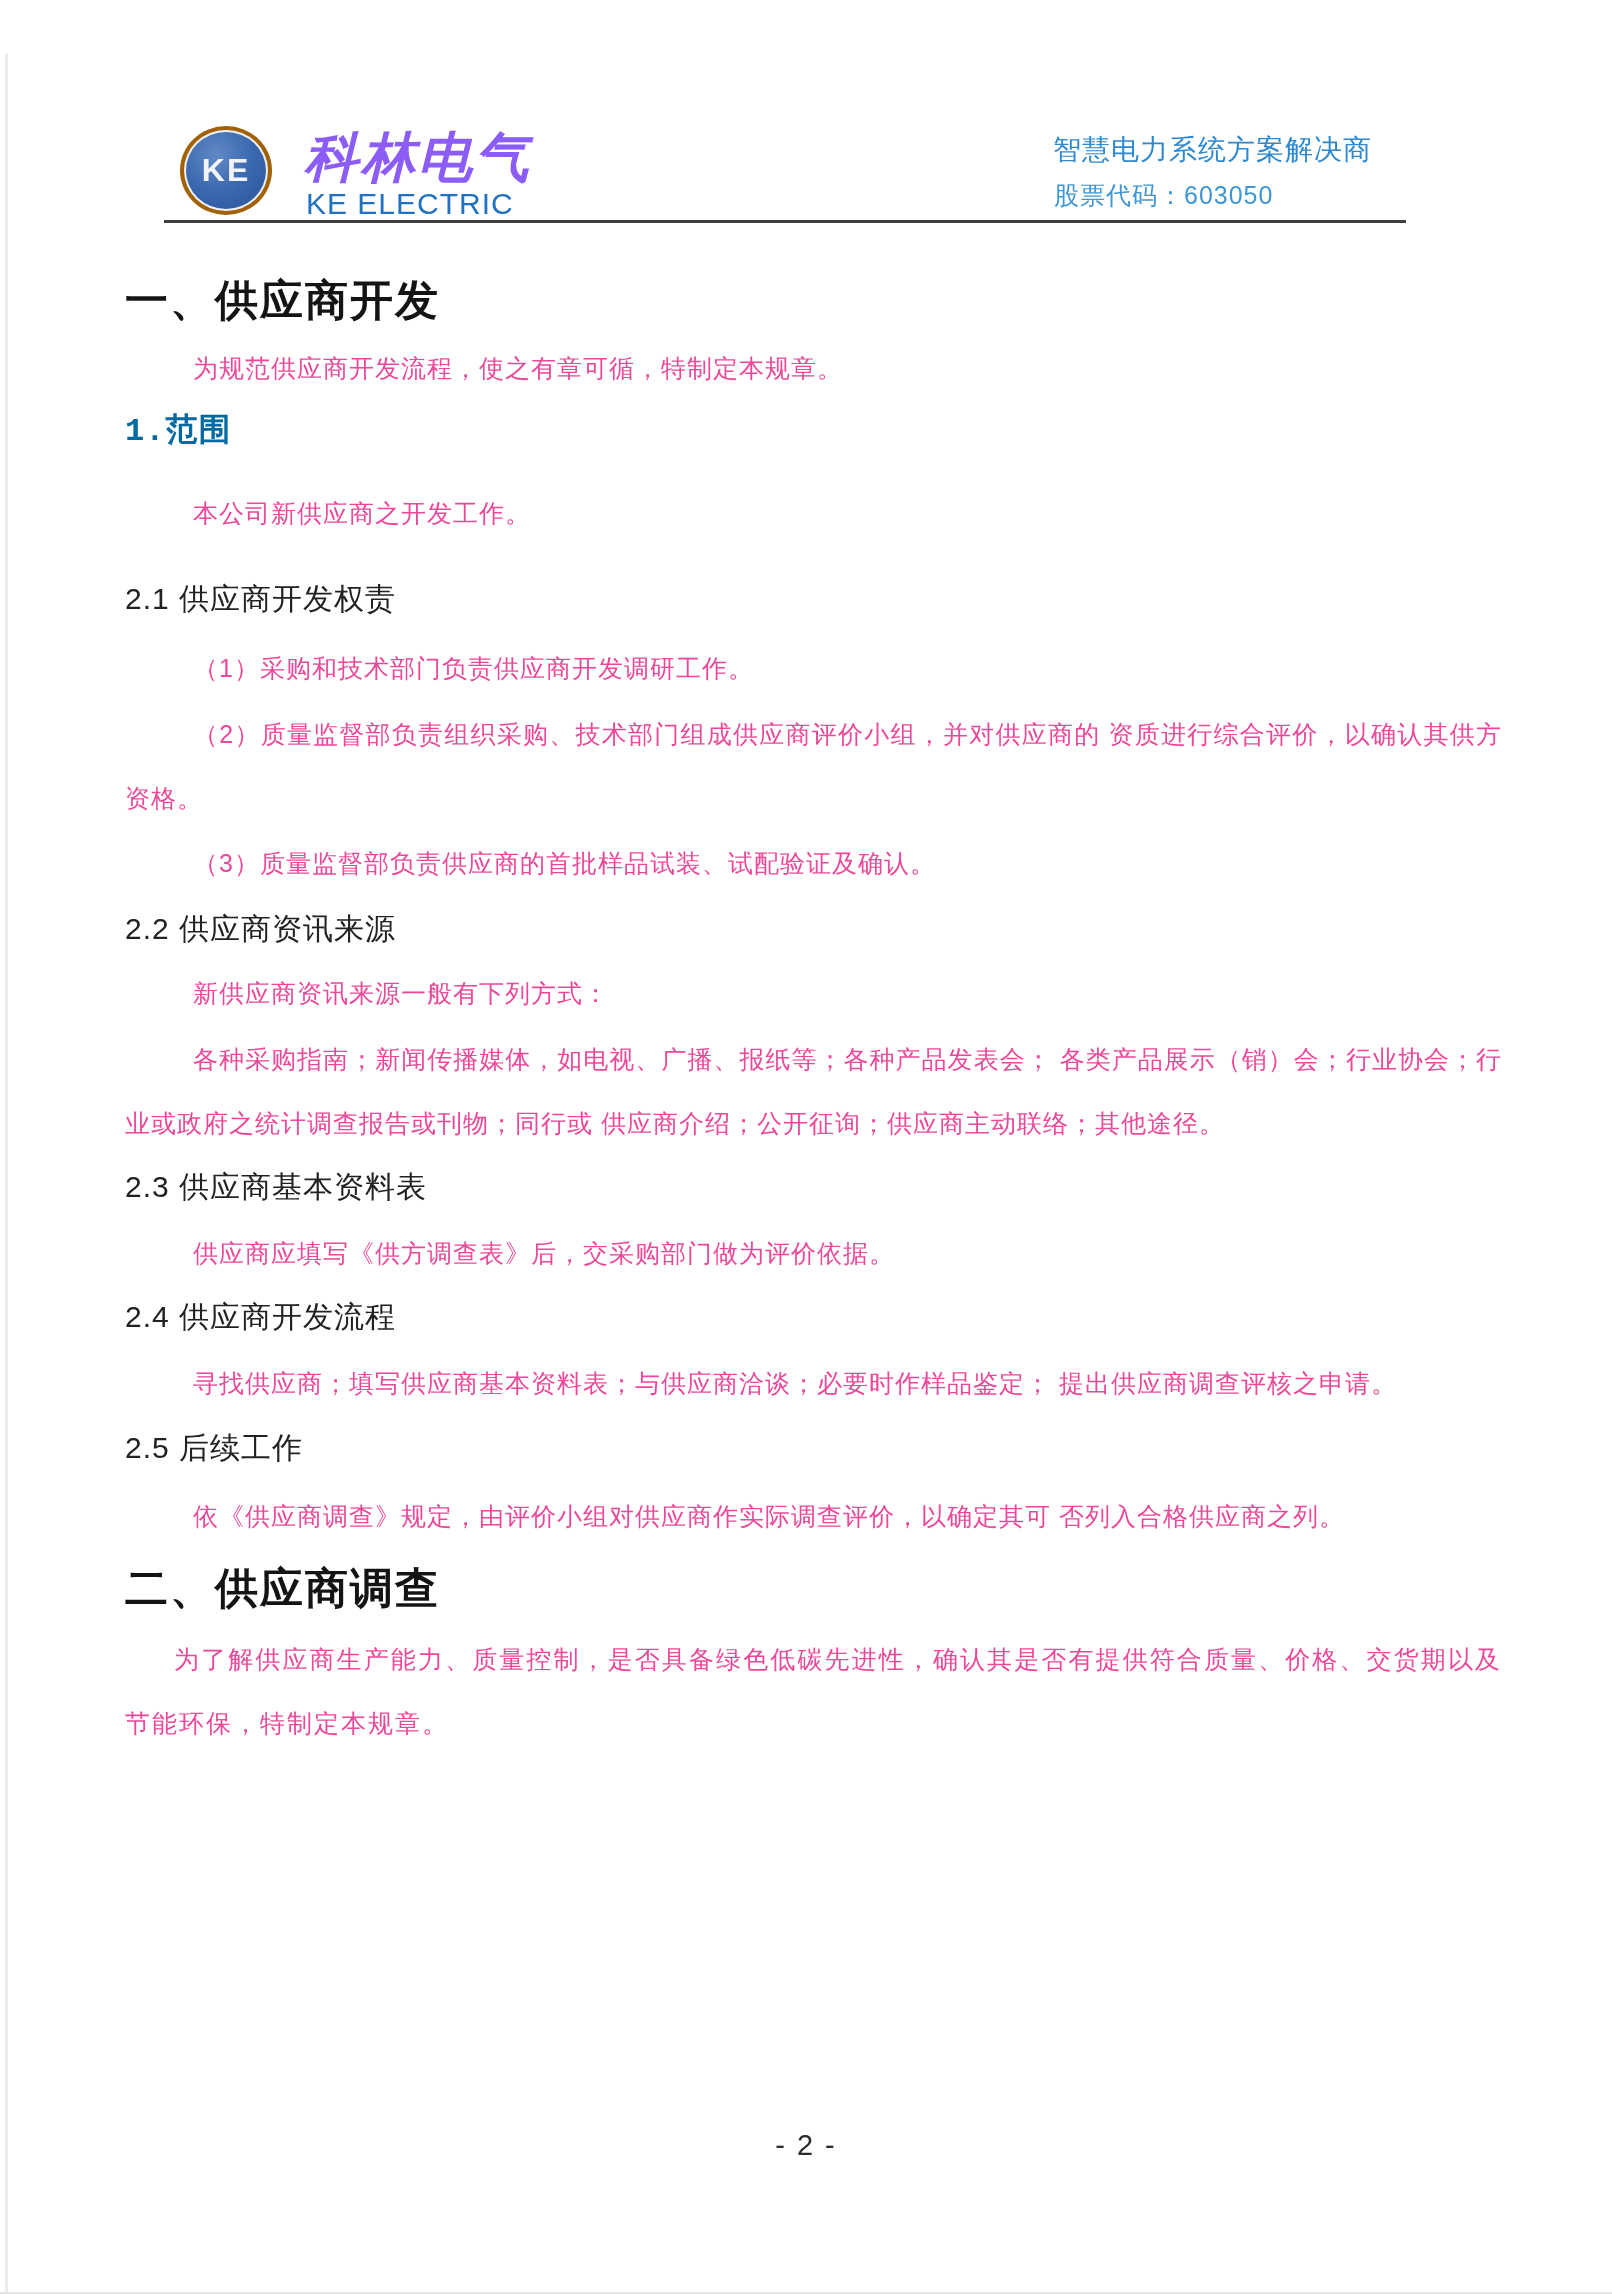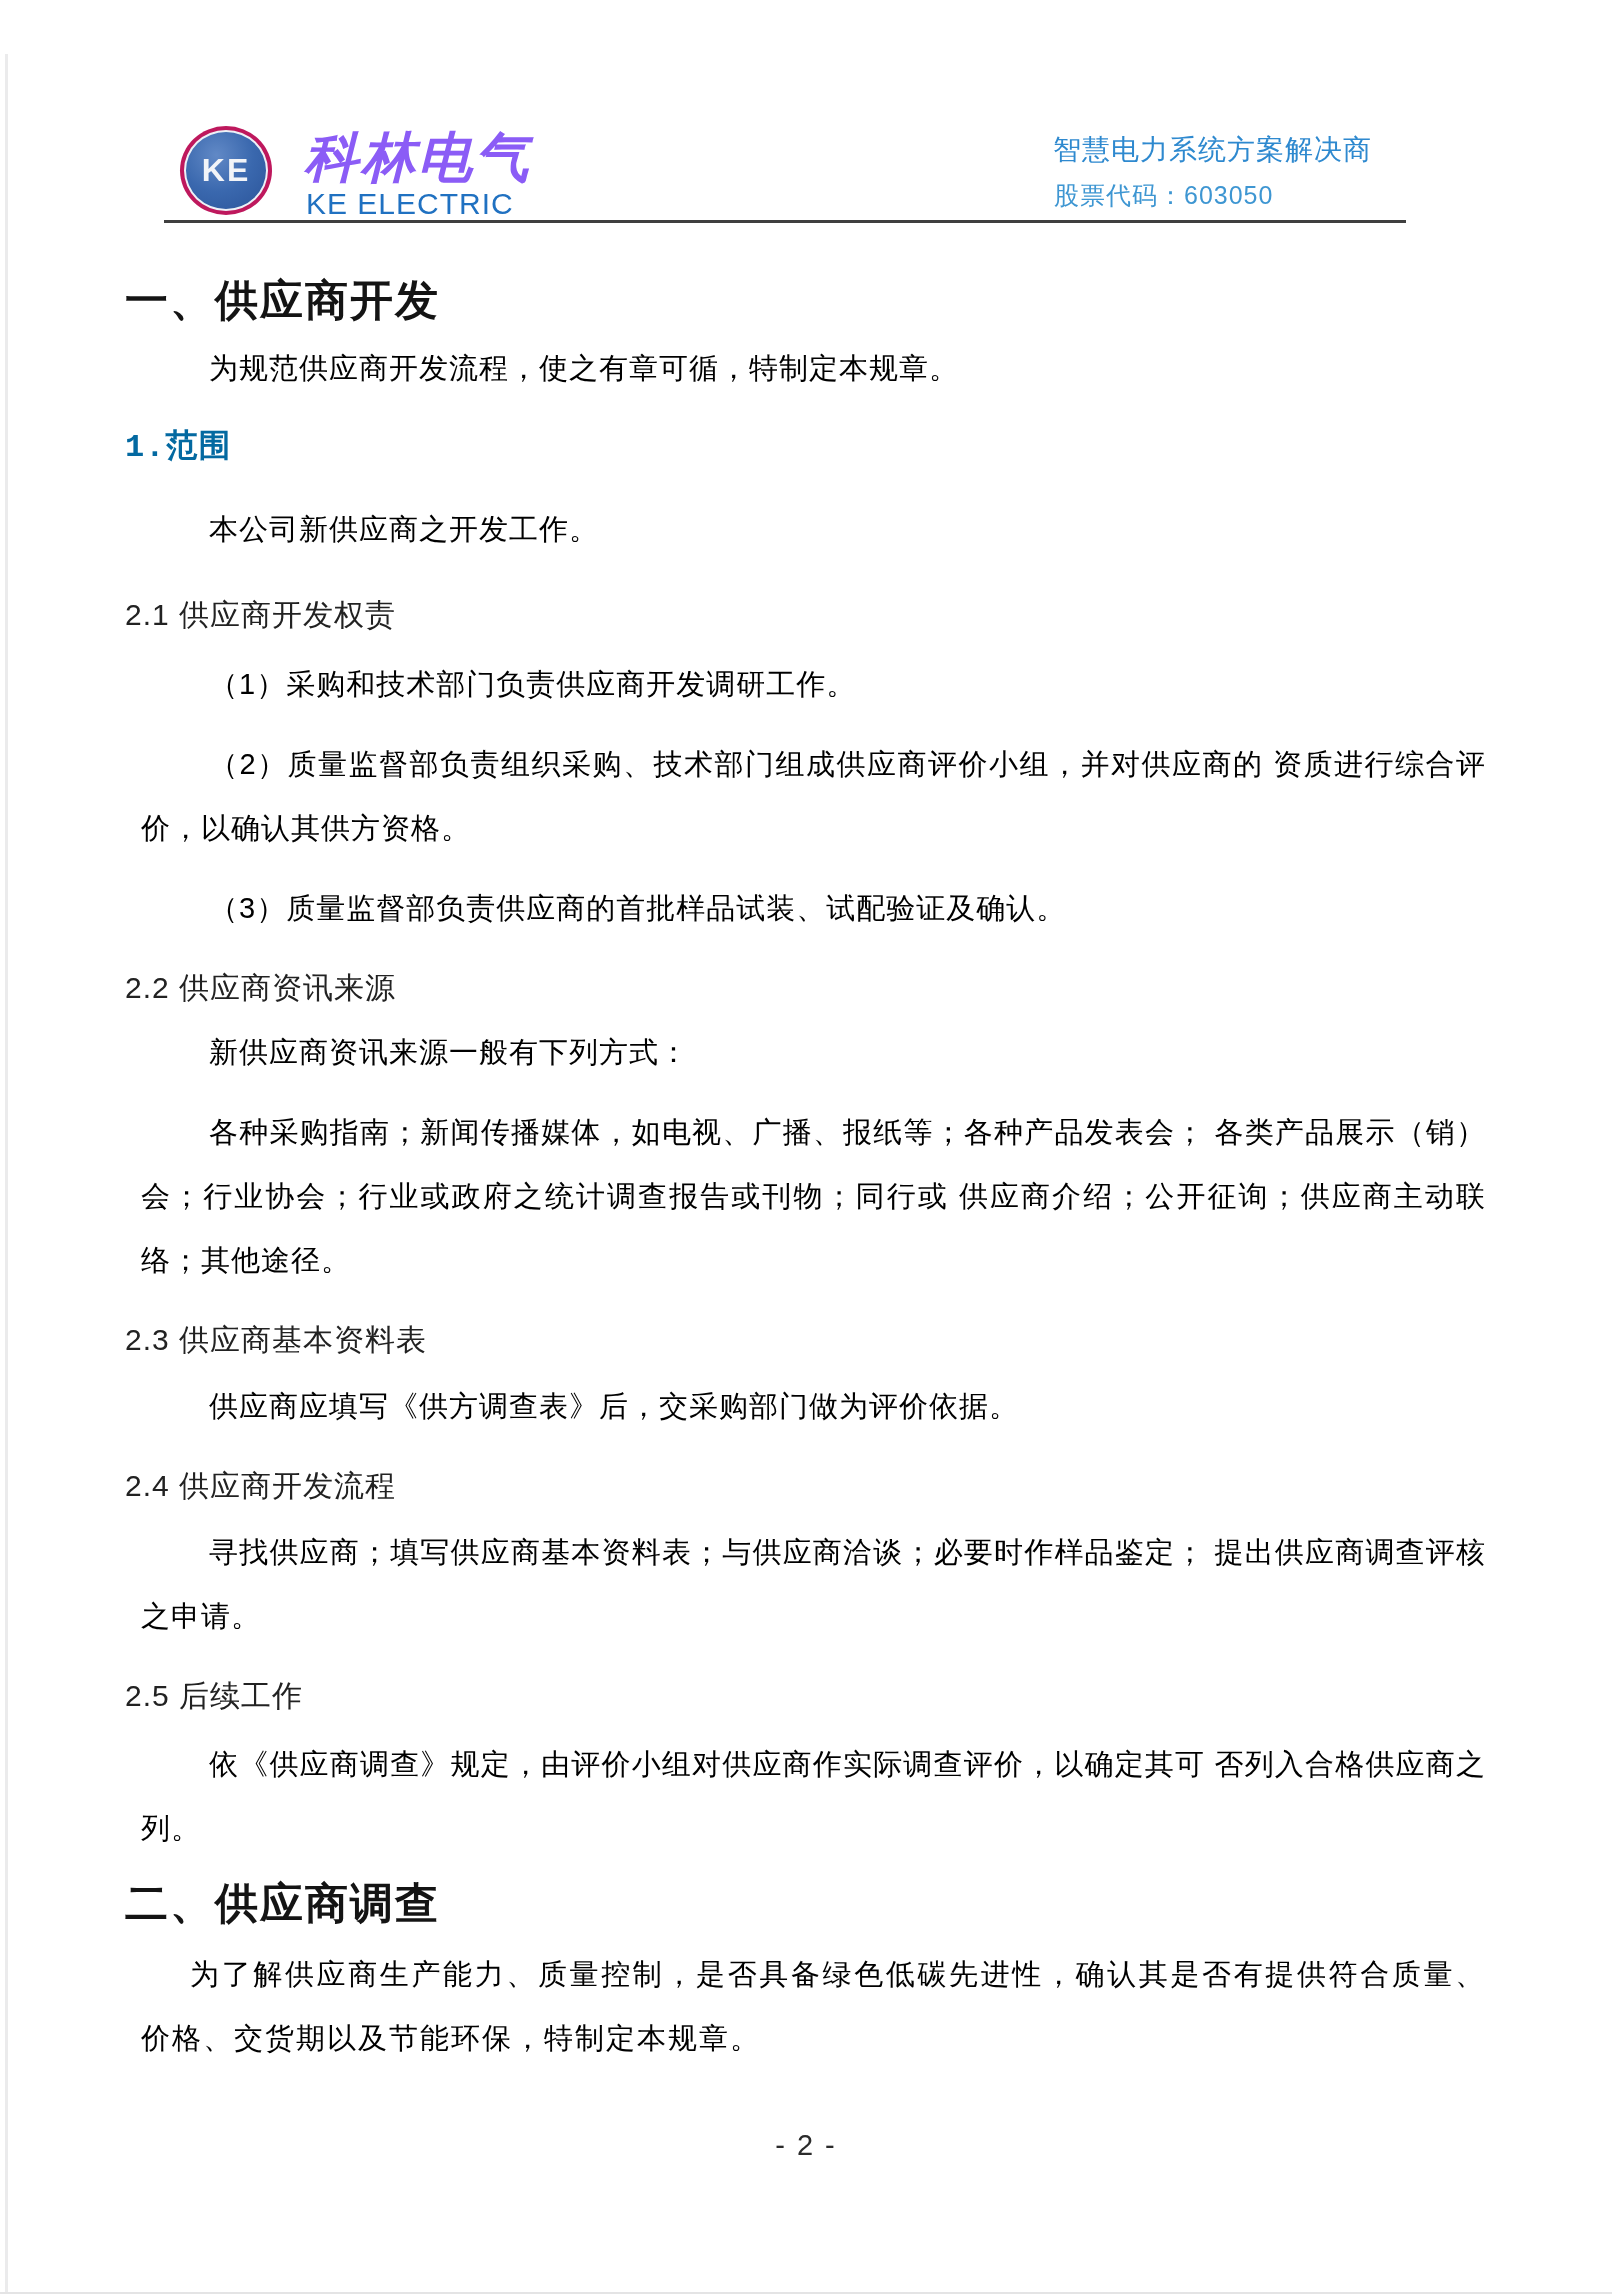--- a/index.html
+++ b/index.html
@@ -12,21 +12,21 @@
     color:#212121;
   }
   
   .scan-edge-left{position:absolute;left:4.9px;top:54px;width:2.9px;height:2238px;background:#ebebec;}
   .scan-edge-bottom{position:absolute;left:0;bottom:0;width:100%;height:2.9px;background:#e4e4e5;}
 
   
   .logo-circle{
     position:absolute;left:180px;top:126px;
     width:92px;height:89px;border-radius:50%;
-    background:#be185d;padding:3.9px;box-sizing:border-box;
+    background:#a16207;padding:3.9px;box-sizing:border-box;
   }
   .logo-inner{
     width:100%;height:100%;border-radius:50%;
     border:2.9px solid #edf1f7;box-sizing:border-box;
     background:radial-gradient(circle at 38% 30%, #6189c6 0%, #3a68ae 50%, #2b5499 100%);
     display:flex;align-items:center;justify-content:center;
   }
   .logo-ke{
     color:#f2f4f8;font-weight:700;font-size:32px;letter-spacing:2px;
     font-family:"Liberation Sans", sans-serif;
@@ -63,22 +63,22 @@
   .h-major.second{line-height:55px;}
   .h-bold{
     font-size:32px;line-height:64px;font-weight:700;color:#0369a1;
     margin:0;letter-spacing:1px;font-family:Liberation Mono, monospace;
   }
   .h-sub{
     font-size:30px;line-height:64px;font-weight:400;color:#222222;
     margin:0;letter-spacing:1px;
   }
   .para{
-    font-size:29px;line-height:64px;font-weight:400;color:#000000;
-    margin:16px;text-align:justify;letter-spacing:1px;
+    font-size:25px;line-height:64px;font-weight:400;color:#ec4899;
+    margin:0;text-align:justify;letter-spacing:1px;
   }
   .indent{text-indent:68px;}
   .para.serif{
     font-family:"Liberation Serif", serif;
     text-indent:49px;letter-spacing:2px;
   }
 
   
   .footer{
     position:absolute;left:0;top:2129px;width:100%;

